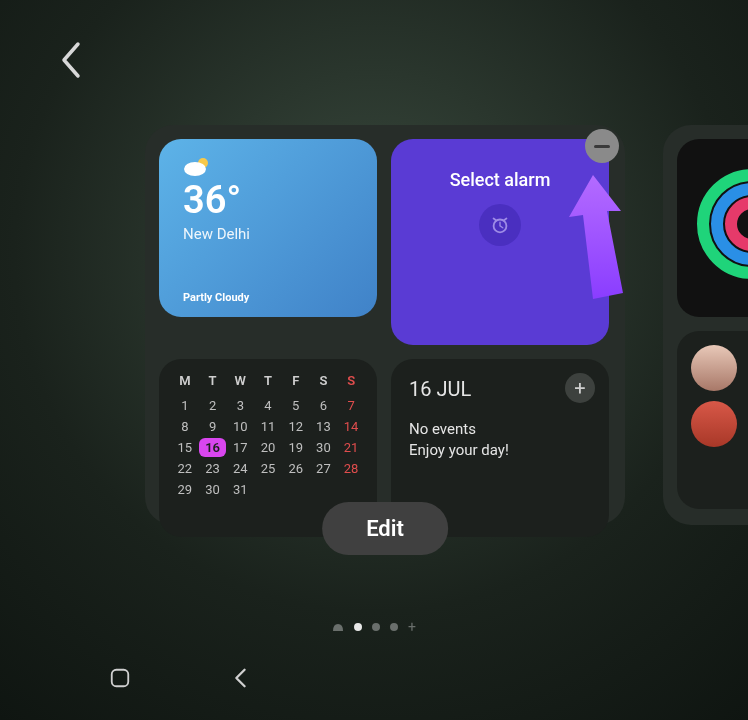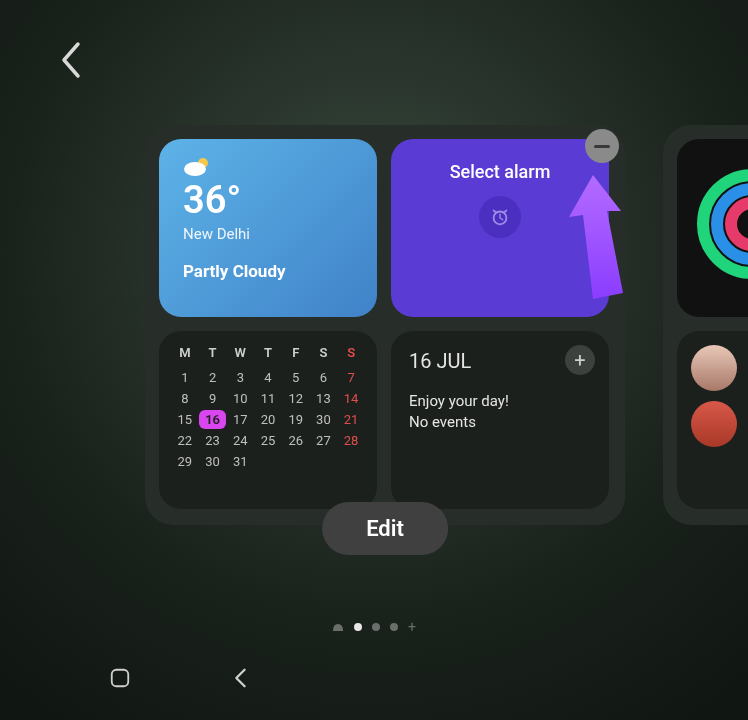--- a/index.html
+++ b/index.html
@@ -54,33 +54,34 @@
   }
   .weather-temp {
     font-size: 38px;
     font-weight: 600;
     line-height: 1;
     margin-bottom: 6px;
   }
   .weather-city {
     font-size: 15px;
     opacity: 0.9;
-    margin-bottom: 18px;
+    margin-bottom: 0;
   }
   .weather-cond {
-    font-size: 17px;
+    font-size: 11px;
     font-weight: 700;
+    margin-top: 48px;
   }
 
   .alarm-widget {
     width: 218px;
-    height: 178px;
+    height: 206px;
     background: #5a3bd4;
     border-radius: 22px;
-    padding: 16px 18px;
+    padding: 24px 18px;
     color: #fff;
     position: relative;
     text-align: center;
   }
   .alarm-title {
     font-size: 18px;
     font-weight: 500;
     margin-top: 6px;
   }
   .alarm-time {
@@ -385,22 +386,22 @@
           <div class="cal-day empty"></div>
           <div class="cal-day empty"></div>
           <div class="cal-day empty"></div>
           <div class="cal-day empty sun"></div>
         </div>
     </div>
 
     <div class="events-widget">
       <div class="add-button">+</div>
       <div class="events-date">16 JUL</div>
+      <div class="events-line">No events</div>
       <div class="events-line">Enjoy your day!</div>
-      <div class="events-line">No events</div>
     </div>
   </div>
 
   <div class="edit-button">Edit</div>
 </div>
 
 <div class="side-panel">
   <div class="side-section">
     <div class="rings">
       <div class="ring" style="width:110px;height:110px;border-color:#1fd47a;top:0;left:0"></div>

